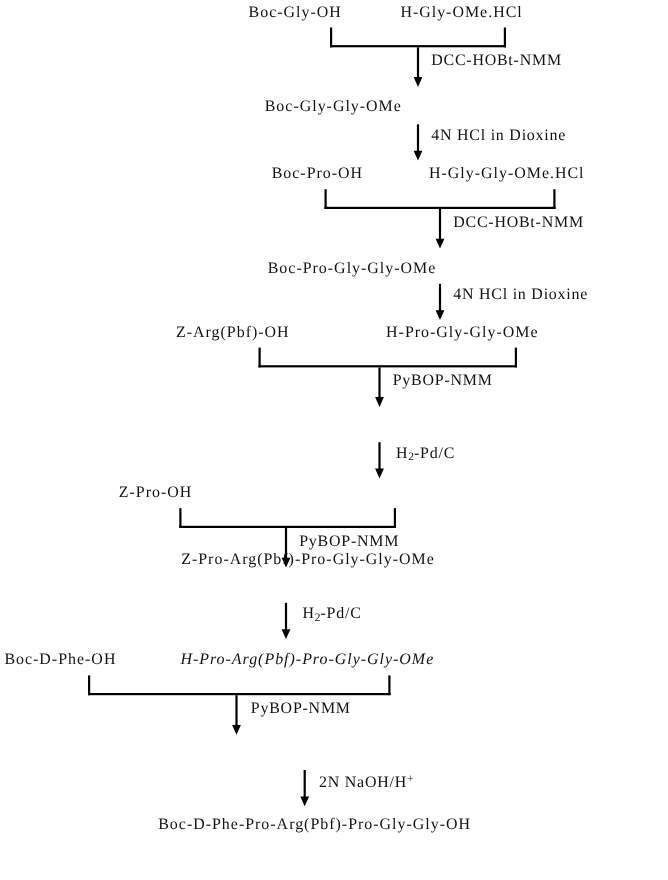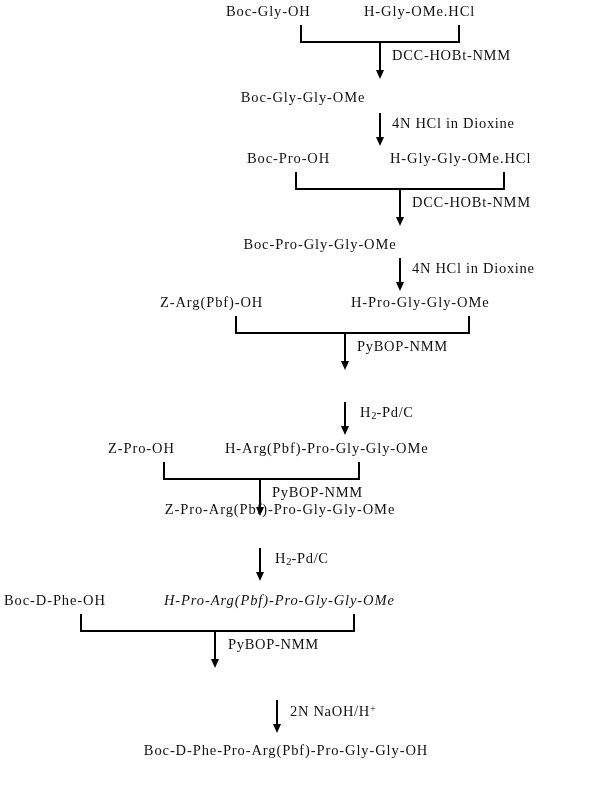--- a/index.html
+++ b/index.html
@@ -133,21 +133,20 @@
 
   <div class="arrow" style="left:345px; top:402px;">
     <div class="shaft" style="height:27px;"></div>
     <div class="head" style="top:24px;"></div>
   </div>
   <div class="reagent" style="left:360px; top:405px;">
     <span>H</span><sub>2</sub><span>-Pd/C</span>
   </div>
 
   <div class="chem" style="left:108px; top:441px;">Z-Pro-OH</div>
-  <div class="chem" style="left:225px; top:441px;">H-Arg(Pbf)-Pro-Gly-Gly-OMe</div>
 
   <div class="bracket" style="left:163px; top:462px; width:197px; height:18px;"></div>
 
   <div class="arrow" style="left:260px; top:480px;">
     <div class="shaft" style="height:30px;"></div>
     <div class="head" style="top:27px;"></div>
   </div>
   <div class="reagent" style="left:272px; top:485px;">PyBOP-NMM</div>
 
   <div class="chem ctr" style="left:280px; top:502px;">Z-Pro-Arg(Pbf)-Pro-Gly-Gly-OMe</div>

